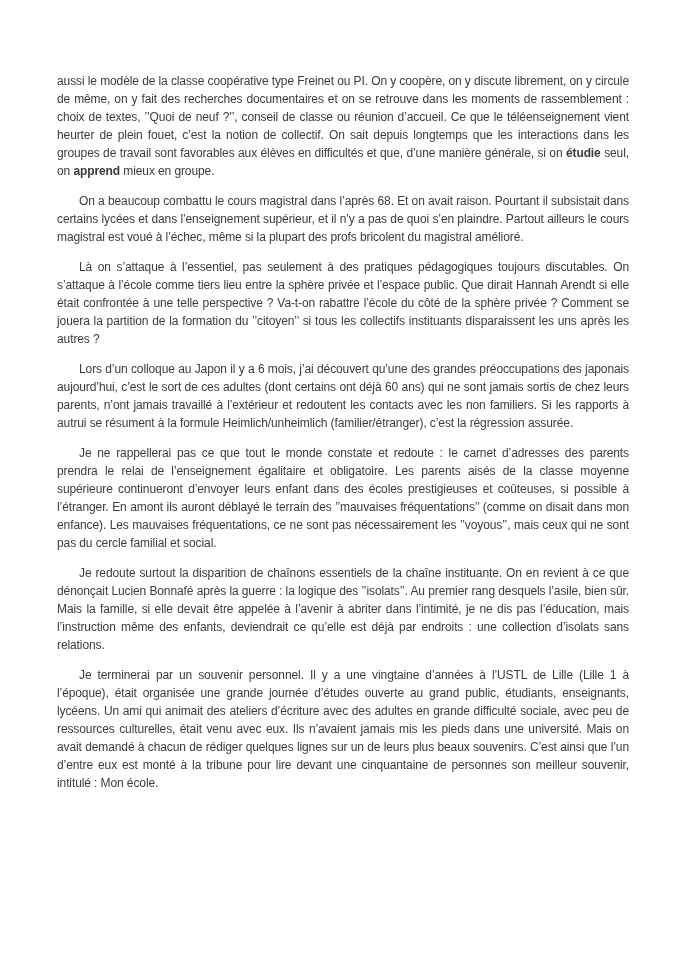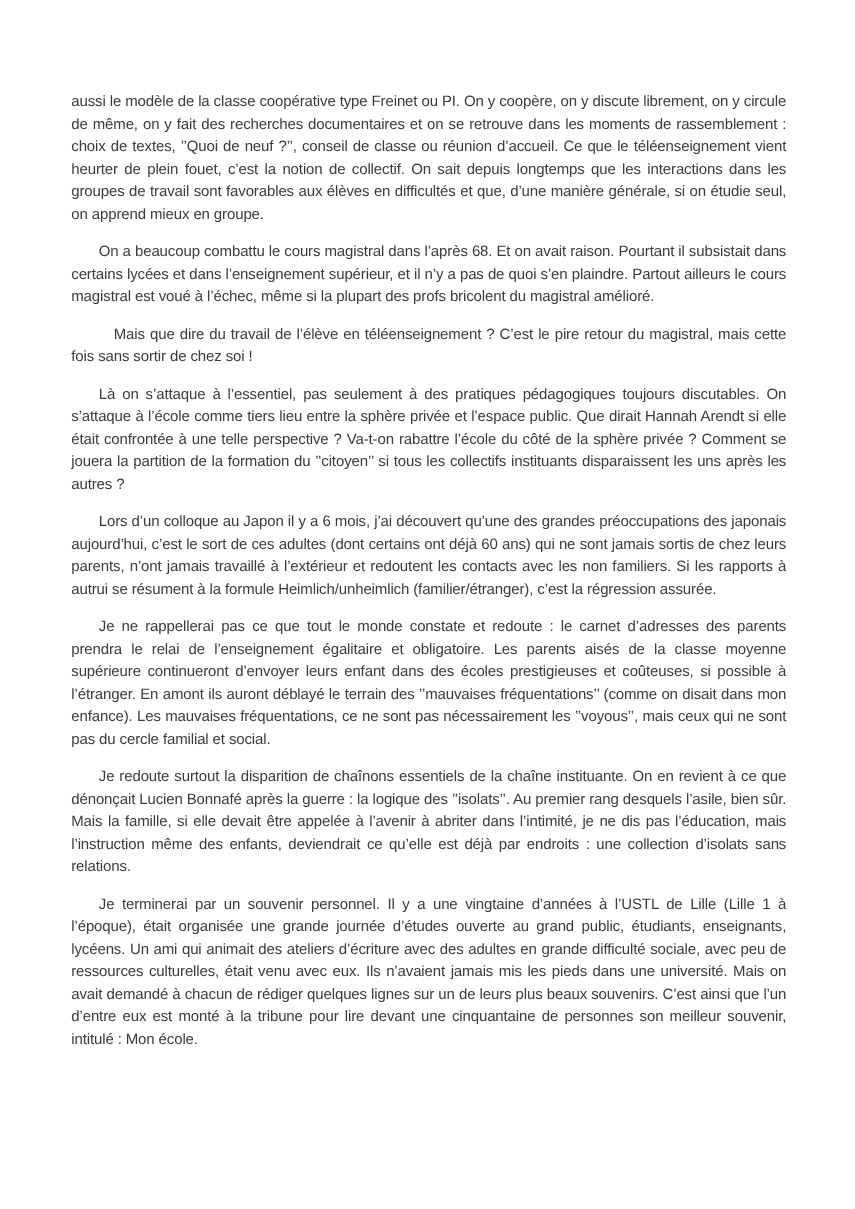--- a/index.html
+++ b/index.html
@@ -21,30 +21,29 @@
     letter-spacing: -0.1px;
     color: #3b3b3b;
   }
   .doc p {
     margin: 0 0 12px 0;
     text-align: justify;
     text-indent: 22px;
   }
   .doc p.indent-none  { text-indent: 0; }
   .doc p.indent-large { text-indent: 34px; }
-  .doc .b { font-weight: normal; }
+  .doc .b { font-weight: bold; }
   .doc .i { }
 </style>
 </head>
 <body>
 
 <div class="page">
   <div class="doc">
       <p class="indent-none"><span class="">aussi le modèle de la classe coopérative type Freinet ou PI. On y coopère, on y discute librement, on y circule de même, on y fait des recherches documentaires et on se retrouve dans les moments de rassemblement : choix de textes, ’’Quoi de neuf ?’’, conseil de classe ou réunion d’accueil. Ce que le téléenseignement vient heurter de plein fouet, c’est la notion de collectif. On sait depuis longtemps que les interactions dans les groupes de travail sont favorables aux élèves en difficultés et que, d’une manière générale, si on </span><span class="b">étudie</span><span class=""> seul, on </span><span class="b">apprend</span><span class=""> mieux en groupe.</span></p>
       <p class=""><span class="">On a beaucoup combattu le cours magistral dans l’après 68. Et on avait raison. Pourtant il subsistait dans certains lycées et dans l’enseignement supérieur, et il n’y a pas de quoi s’en plaindre. Partout ailleurs le cours magistral est voué à l’échec, même si la plupart des profs bricolent du magistral amélioré.</span></p>
-      <p class="indent-large"><span class="">Mais que dire du travail de l’élève en téléenseignement ? C’est le pire retour du magistral, mais cette fois sans sortir de chez soi !</span></p>
       <p class=""><span class="">Là on s’attaque à l’essentiel, pas seulement à des pratiques pédagogiques toujours discutables. On s’attaque à l’école comme tiers lieu entre la sphère privée et l’espace public. Que dirait Hannah Arendt si elle était confrontée à une telle perspective ? Va-t-on rabattre l’école du côté de la sphère privée ? Comment se jouera la partition de la formation du ’’citoyen’’ si tous les collectifs instituants disparaissent les uns après les autres ?</span></p>
       <p class=""><span class="">Lors d’un colloque au Japon il y a 6 mois, j’ai découvert qu’une des grandes préoccupations des japonais aujourd’hui, c’est le sort de ces adultes (dont certains ont déjà 60 ans) qui ne sont jamais sortis de chez leurs parents, n’ont jamais travaillé à l’extérieur et redoutent les contacts avec les non familiers. Si les rapports à autrui se résument à la formule </span><span class="i">Heimlich/unheimlich</span><span class=""> (familier/étranger), c’est la régression assurée.</span></p>
       <p class=""><span class="">Je ne rappellerai pas ce que tout le monde constate et redoute : le carnet d’adresses des parents prendra le relai de l’enseignement égalitaire et obligatoire. Les parents aisés de la classe moyenne supérieure continueront d’envoyer leurs enfant dans des écoles prestigieuses et coûteuses, si possible à l’étranger. En amont ils auront déblayé le terrain des ’’mauvaises fréquentations’’ (comme on disait dans mon enfance). Les mauvaises fréquentations, ce ne sont pas nécessairement les ’’voyous’’, mais ceux qui ne sont pas du cercle familial et social.</span></p>
       <p class=""><span class="">Je redoute surtout la disparition de chaînons essentiels de la chaîne instituante. On en revient à ce que dénonçait Lucien Bonnafé après la guerre : la logique des ’’isolats’’. Au premier rang desquels l’asile, bien sûr. Mais la famille, si elle devait être appelée à l’avenir à abriter dans l’intimité, je ne dis pas l’éducation, mais l’instruction même des enfants, deviendrait ce qu’elle est déjà par endroits : une collection d’isolats sans relations.</span></p>
       <p class=""><span class="">Je terminerai par un souvenir personnel. Il y a une vingtaine d’années à l’USTL de Lille (Lille 1 à l’époque), était organisée une grande journée d’études ouverte au grand public, étudiants, enseignants, lycéens. Un ami qui animait des ateliers d’écriture avec des adultes en grande difficulté sociale, avec peu de ressources culturelles, était venu avec eux. Ils n’avaient jamais mis les pieds dans une université. Mais on avait demandé à chacun de rédiger quelques lignes sur un de leurs plus beaux souvenirs. C’est ainsi que l’un d’entre eux est monté à la tribune pour lire devant une cinquantaine de personnes son meilleur souvenir, intitulé : </span><span class="i">Mon école</span><span class="">.</span></p>
     </div>
 </div>
 
 </body></html>

